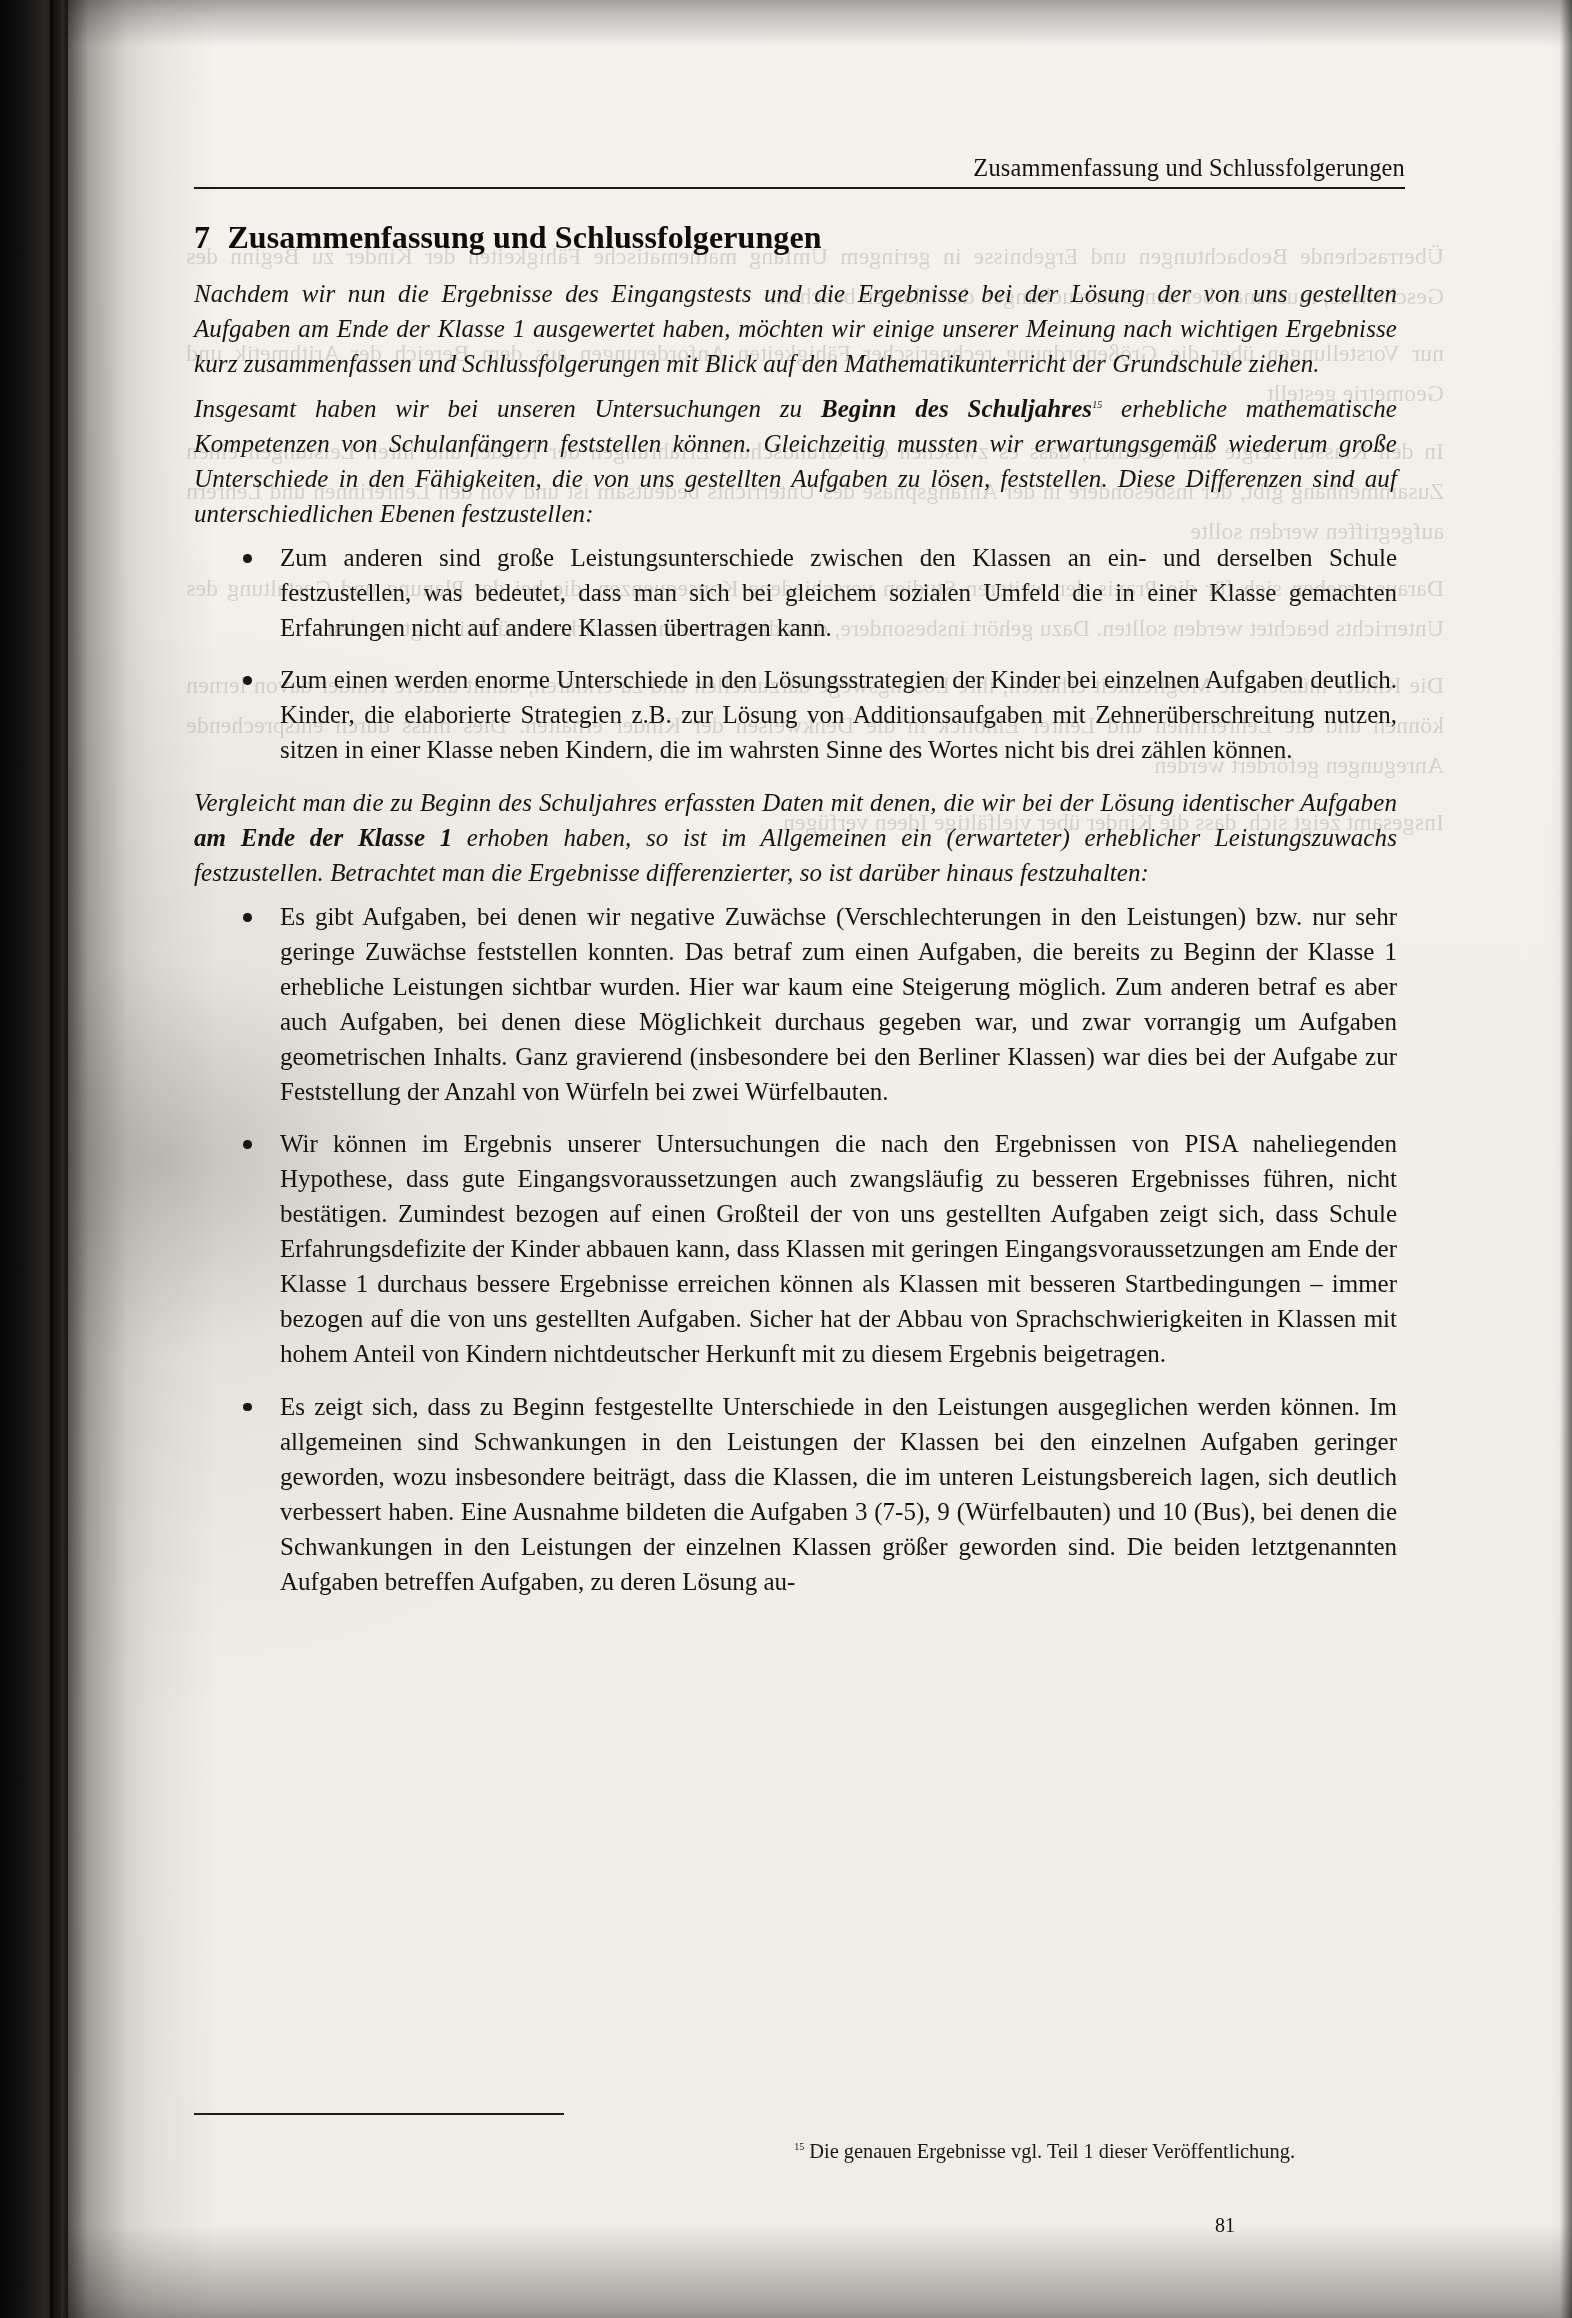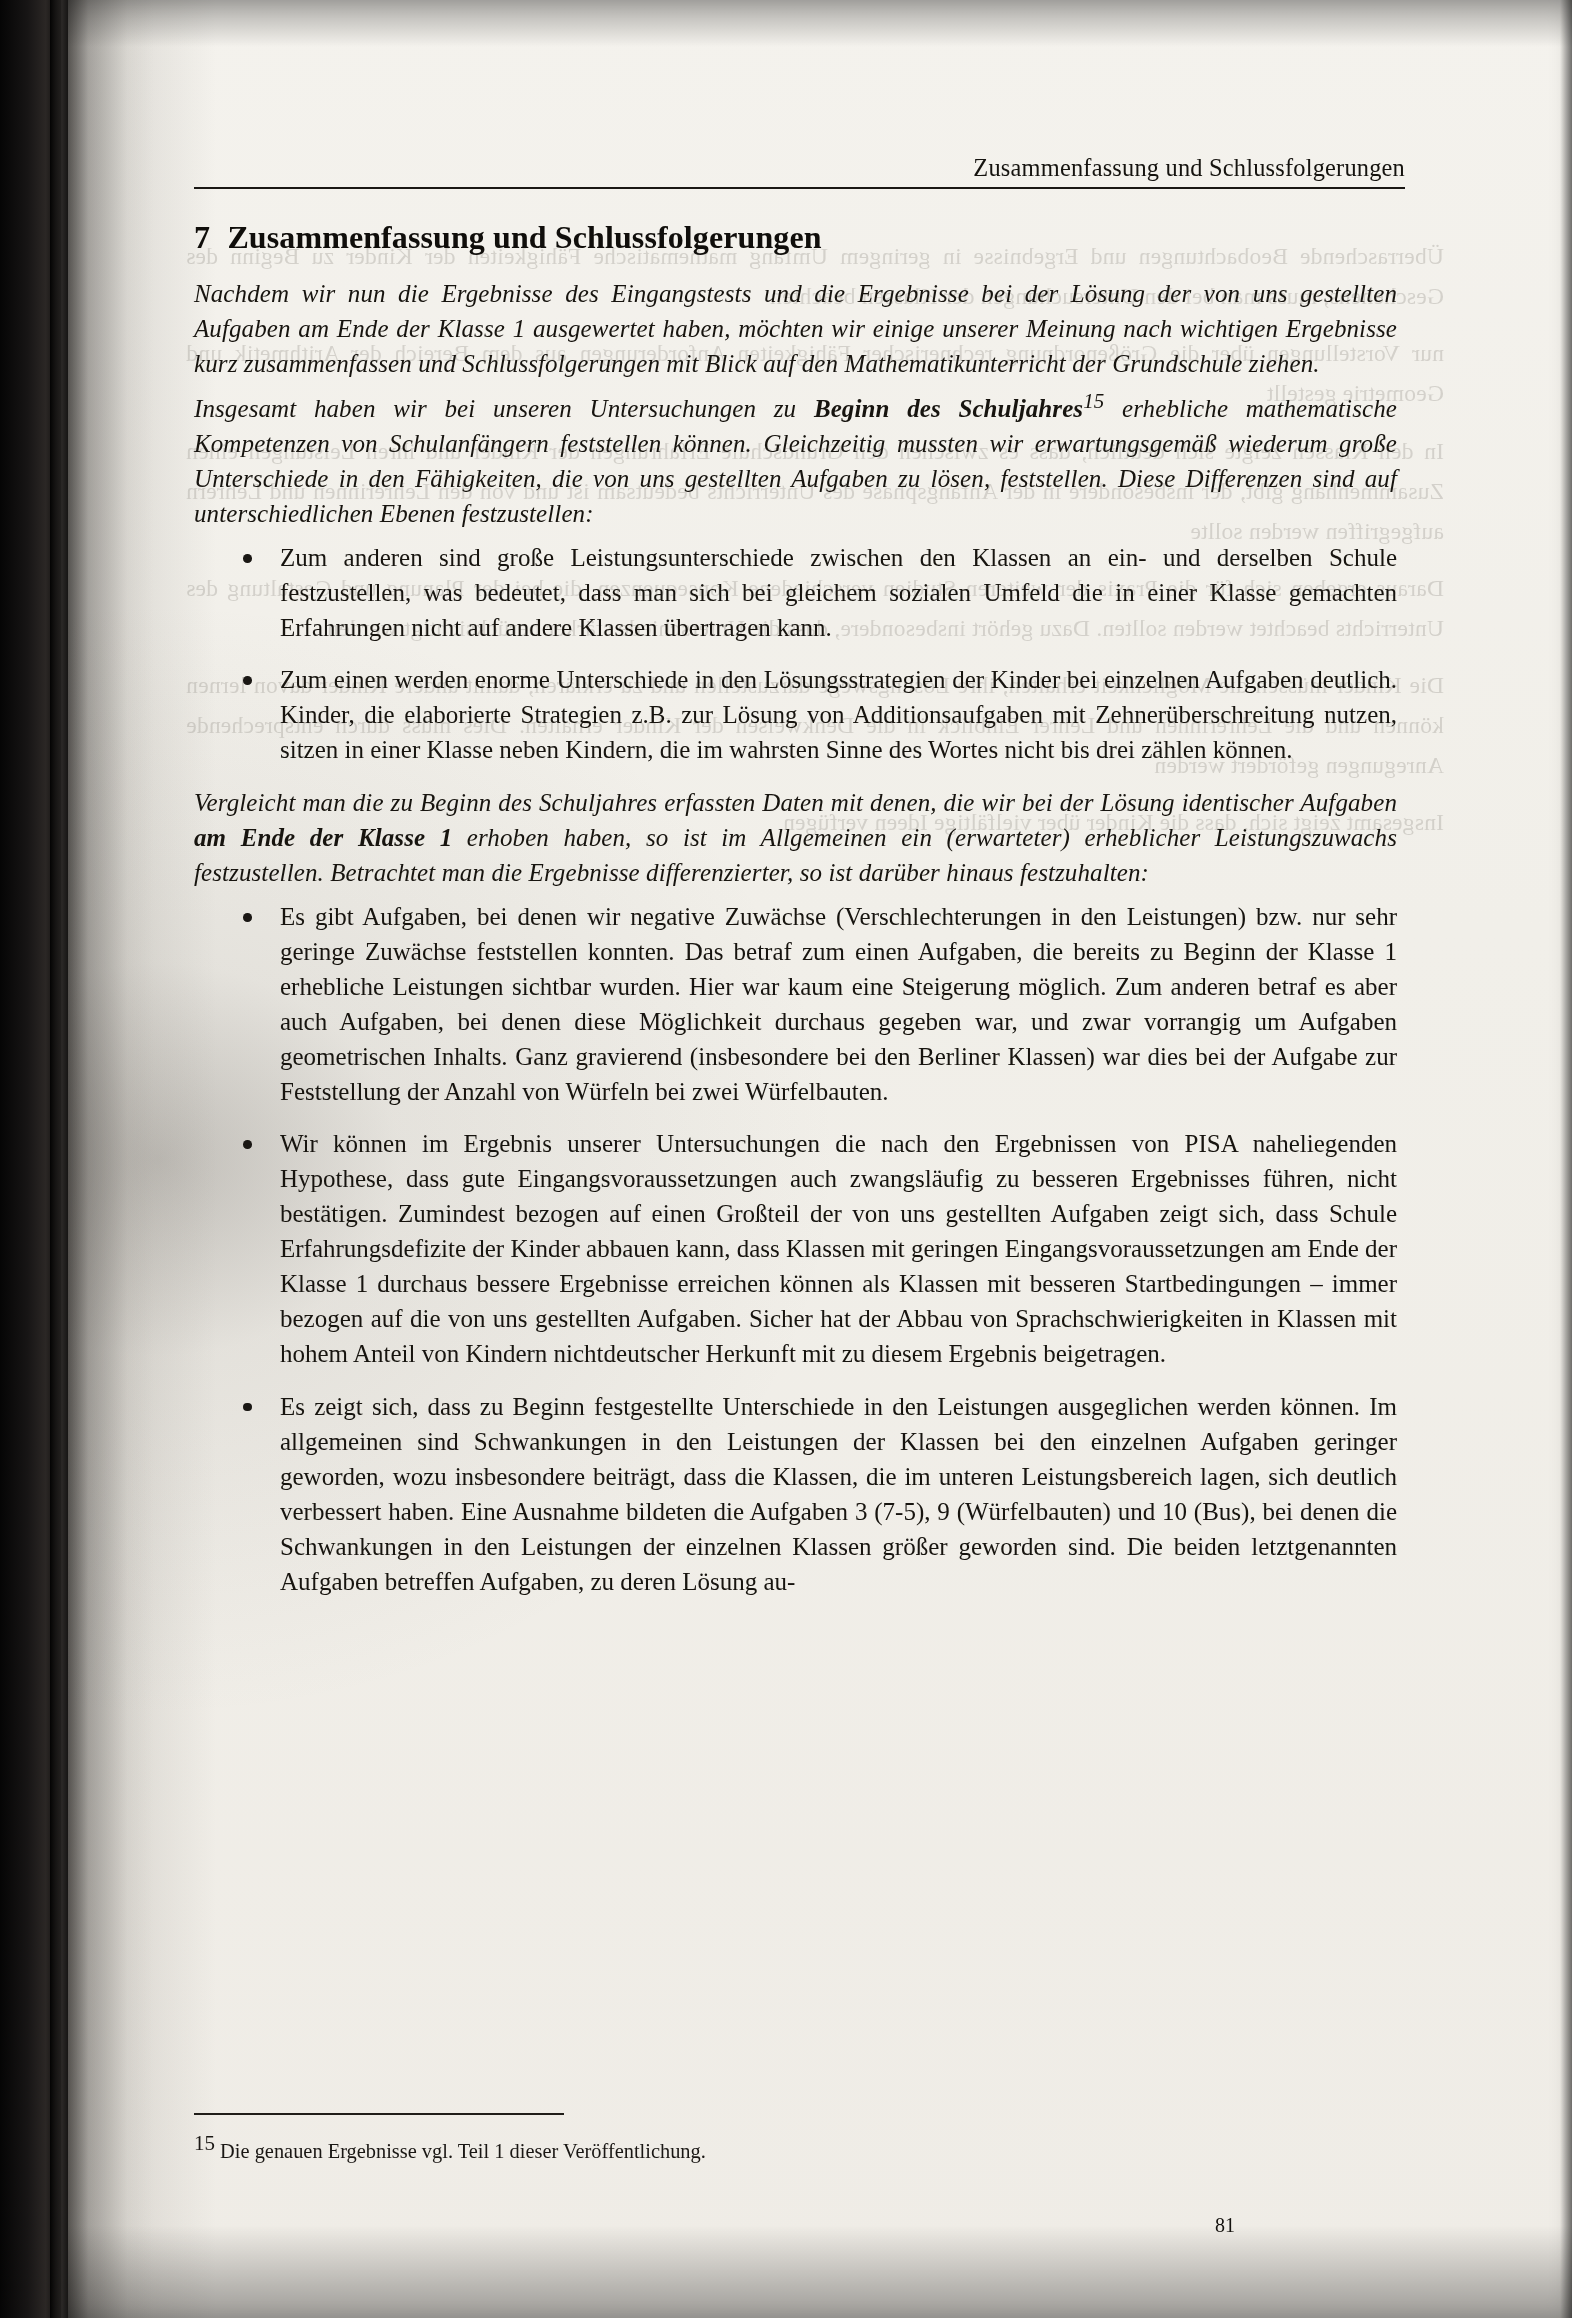--- a/index.html
+++ b/index.html
@@ -153,21 +153,21 @@
   ul.bullets li .dot {
     position: absolute;
     left: 49px;
     top: 14px;
     width: 8.6px;
     height: 8.6px;
     background: #1a1714;
     border-radius: 50%;
   }
   sup.fn {
-    font-size: 21px;
+    font-size: 10px;
     vertical-align: super;
     line-height: 0;
   }
   .strong { font-weight: bold; }
 
   .footnote-rule {
     position: absolute;
     left: 71px;
     bottom: 204px;
     width: 370px;
@@ -175,20 +175,21 @@
     background: #201d19;
   }
   .footnote {
     position: absolute;
     left: 71px;
     bottom: 154px;
     width: 1101px;
     font-size: 20.4px;
     line-height: 28px;
     color: #1a1714;
+    text-align: right;
   }
   .folio {
     position: absolute;
     right: 225px;
     bottom: 82px;
     font-size: 20px;
     color: #15130f;
   }
 
   

